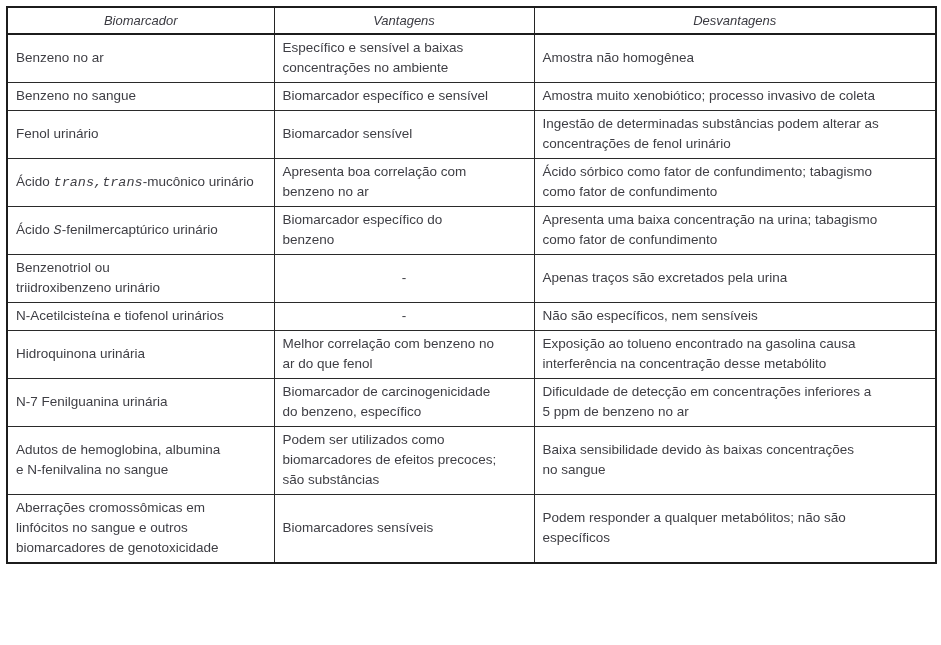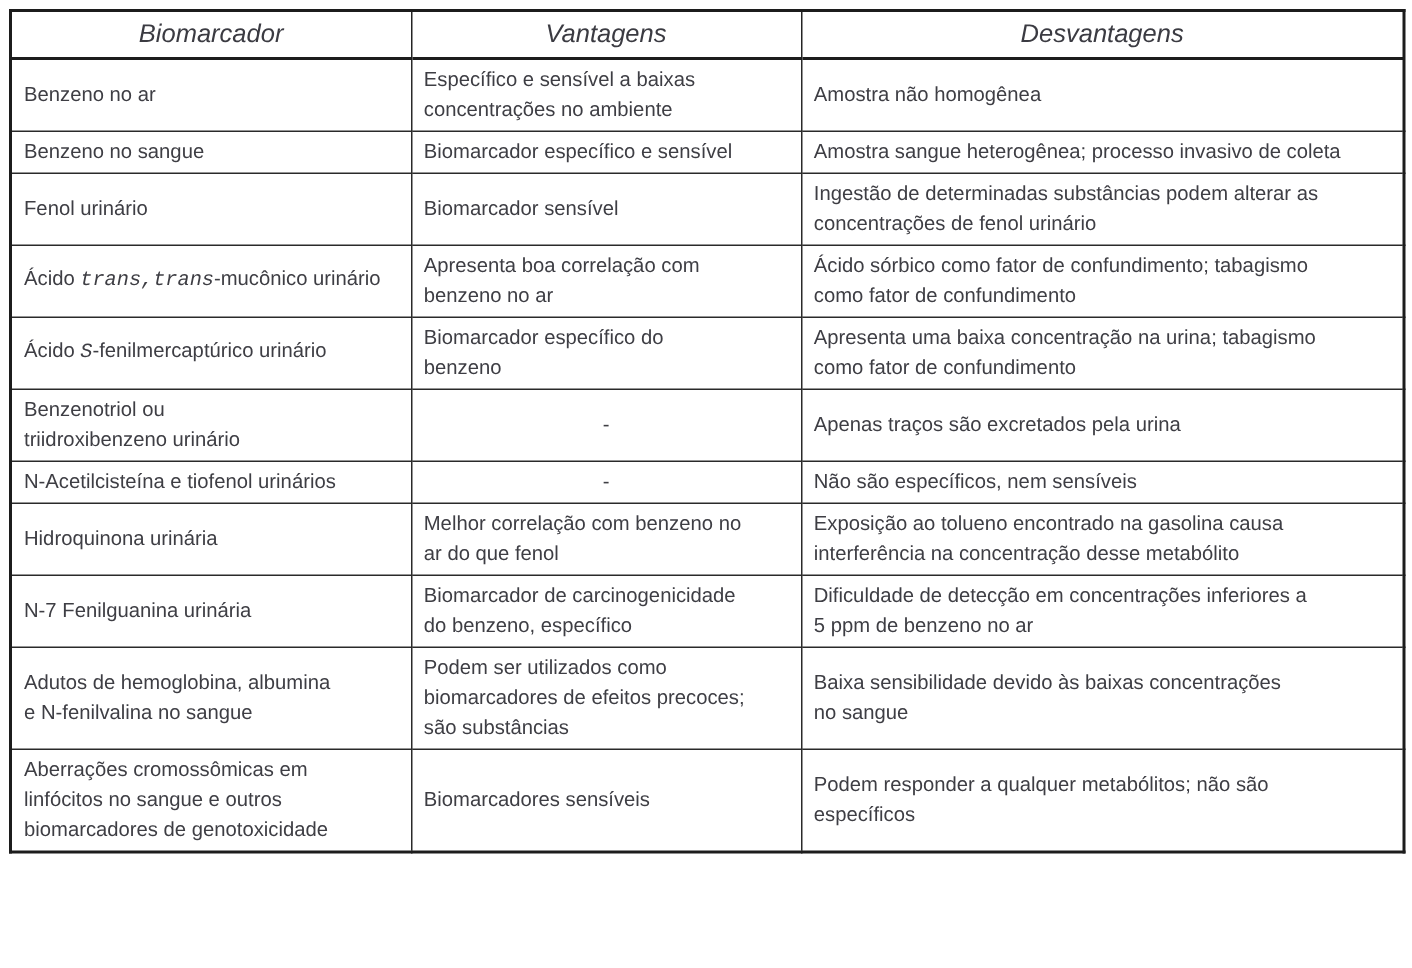--- a/index.html
+++ b/index.html
@@ -21,21 +21,21 @@
     margin: 6px 0 0 6px;
     border: 2px solid #1c1c1c;
   }
   col.c1 { width: 267px; }
   col.c2 { width: 260px; }
   col.c3 { width: 402px; }
   th {
     font-weight: normal;
     font-style: italic;
     text-align: center;
-    font-size: 17px;
+    font-size: 13px;
     padding: 5px 8px;
     border: 1px solid #242424;
     border-bottom: 2px solid #1c1c1c;
     color: #3b3b42;
     margin-left: 12px;
   }
   td {
     font-size: 13.5px;
     line-height: 20px;
     padding: 3px 8px 4px 8px;
@@ -66,21 +66,21 @@
   <tbody>
     <tr>
       <td>Benzeno no ar</td>
       <td>Específico e sensível a baixas
 concentrações no ambiente</td>
       <td>Amostra não homogênea</td>
     </tr>
     <tr>
       <td>Benzeno no sangue</td>
       <td>Biomarcador específico e sensível</td>
-      <td>Amostra sangue heterogênea; processo invasivo de coleta</td>
+      <td>Amostra muito xenobiótico; processo invasivo de coleta</td>
     </tr>
     <tr>
       <td>Fenol urinário</td>
       <td>Biomarcador sensível</td>
       <td>Ingestão de determinadas substâncias podem alterar as
 concentrações de fenol urinário</td>
     </tr>
     <tr>
       <td>Ácido <i>trans,trans</i>-mucônico urinário</td>
       <td>Apresenta boa correlação com

